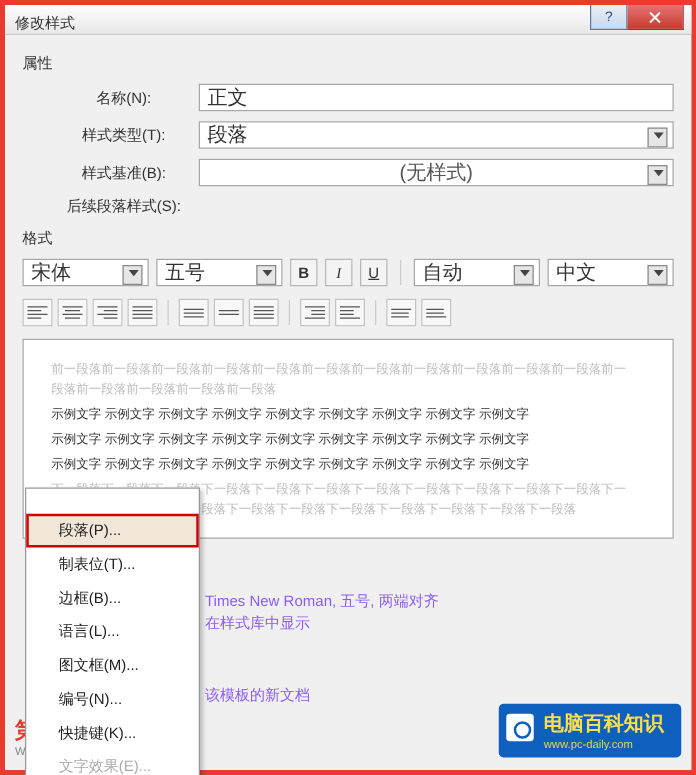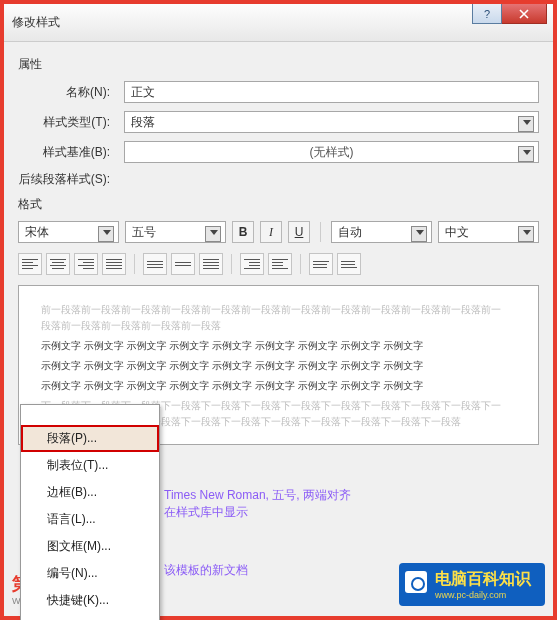--- a/index.html
+++ b/index.html
@@ -1,29 +1,29 @@
 <!DOCTYPE html>
 <html><head>
 <meta charset="utf-8">
 <style>
   * { box-sizing: border-box; font-family: "Microsoft YaHei", SimSun, sans-serif; }
   body { margin: 0; padding: 0; background: #fff; width: 557px; height: 620px; overflow: hidden; position: relative; }
   .border-outer { border: 4px solid #e73c2e; width: 557px; height: 620px; position: relative; }
   .window { position: absolute; inset: 0; background: #f0f0f0; }
-  .titlebar { height: 38px; background: linear-gradient(#fdfdfd,#e8e8e8); border-bottom: 1px solid #ccc; display: flex; align-items: center; padding: 0 8px; position: relative; }
+  .titlebar { height: 24px; background: linear-gradient(#fdfdfd,#e8e8e8); border-bottom: 1px solid #ccc; display: flex; align-items: flex-end; padding: 0 8px; position: relative; }
   .titlebar .title { font-size: 12px; color: #333; }
   .win-btns { position: absolute; right: 6px; top: 0; display: flex; }
   .win-btn { width: 30px; height: 20px; border: 1px solid #5a7ca0; border-top: none; background: linear-gradient(#e9eff7,#c9d9ec); display: flex; align-items: center; justify-content: center; font-size: 11px; color: #2b4f78; }
   .win-btn.close { background: linear-gradient(#e57373,#c83a2e); color: #fff; width: 45px; border-color: #a02e24; }
   .win-btn + .win-btn { border-left: none; }
   .content { padding: 10px 14px; font-size: 12px; color: #333; position: relative; height: calc(100% - 30px); }
   .section-label { margin: 4px 0 8px 0; }
   .grid-row { display: flex; align-items: center; margin-bottom: 8px; gap: 14px; }
-  .grid-row label { width: 92px; text-align: right; }
-  .field, .combo { flex: 1; height: 22px; border: 1px solid #a7a7a7; background: #fff; display: flex; align-items: center; padding: 0 6px; font-size: 12px; position: relative; }
+  .grid-row label { width: 92px; text-align: center; margin-left: 35px; }
+  .field, .combo { flex: 1; height: 22px; border: 1px solid #a7a7a7; background: #fff; display: flex; align-items: center; padding: 0 6px; font-size: 16px; position: relative; }
   .combo::after { content: ""; position: absolute; right: 4px; top: 4px; width: 14px; height: 14px; background: #e6e6e6; border: 1px solid #8a8a8a; }
   .combo .arrow { position: absolute; right: 7px; top: 8px; width: 0; height: 0; border-left: 4px solid transparent; border-right: 4px solid transparent; border-top: 5px solid #444; z-index: 2; }
   .combo.noval { color: #555; text-align: center; justify-content: center; }
   .fmt-row { display: flex; align-items: center; gap: 6px; margin: 6px 0 10px 0; }
   .small-combo { width: 90px; }
   .icon-btn { width: 22px; height: 22px; border: 1px solid #b8b8b8; background: #f4f4f4; display: flex; align-items: center; justify-content: center; font-size: 12px; color: #333; }
   .icon-btn.b { font-weight: bold; }
   .icon-btn.i { font-style: italic; font-family: serif; }
   .icon-btn.u { text-decoration: underline; }
   .sep { width: 1px; height: 20px; background: #ccc; margin: 0 4px; }

